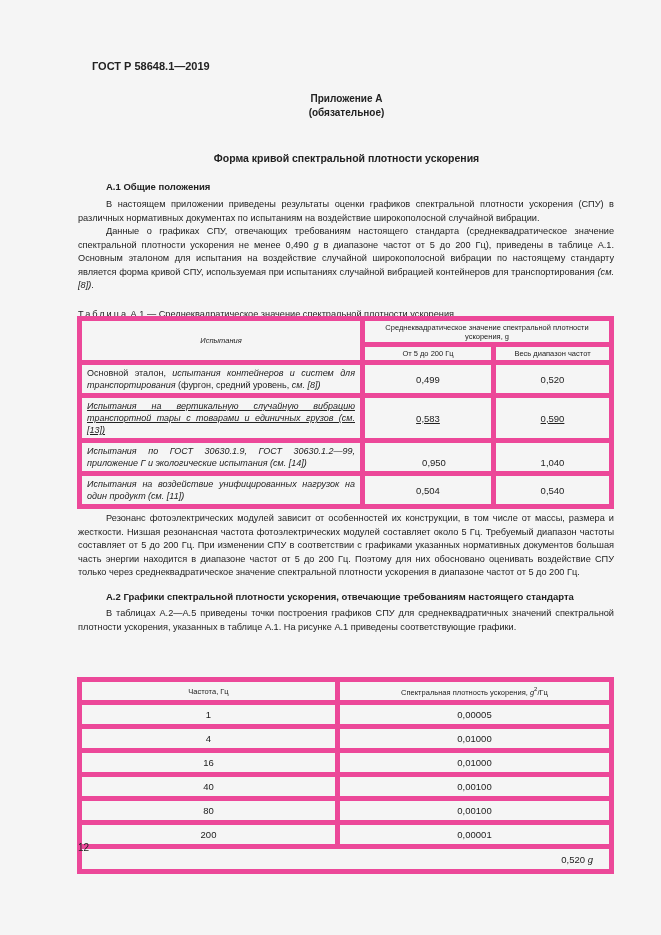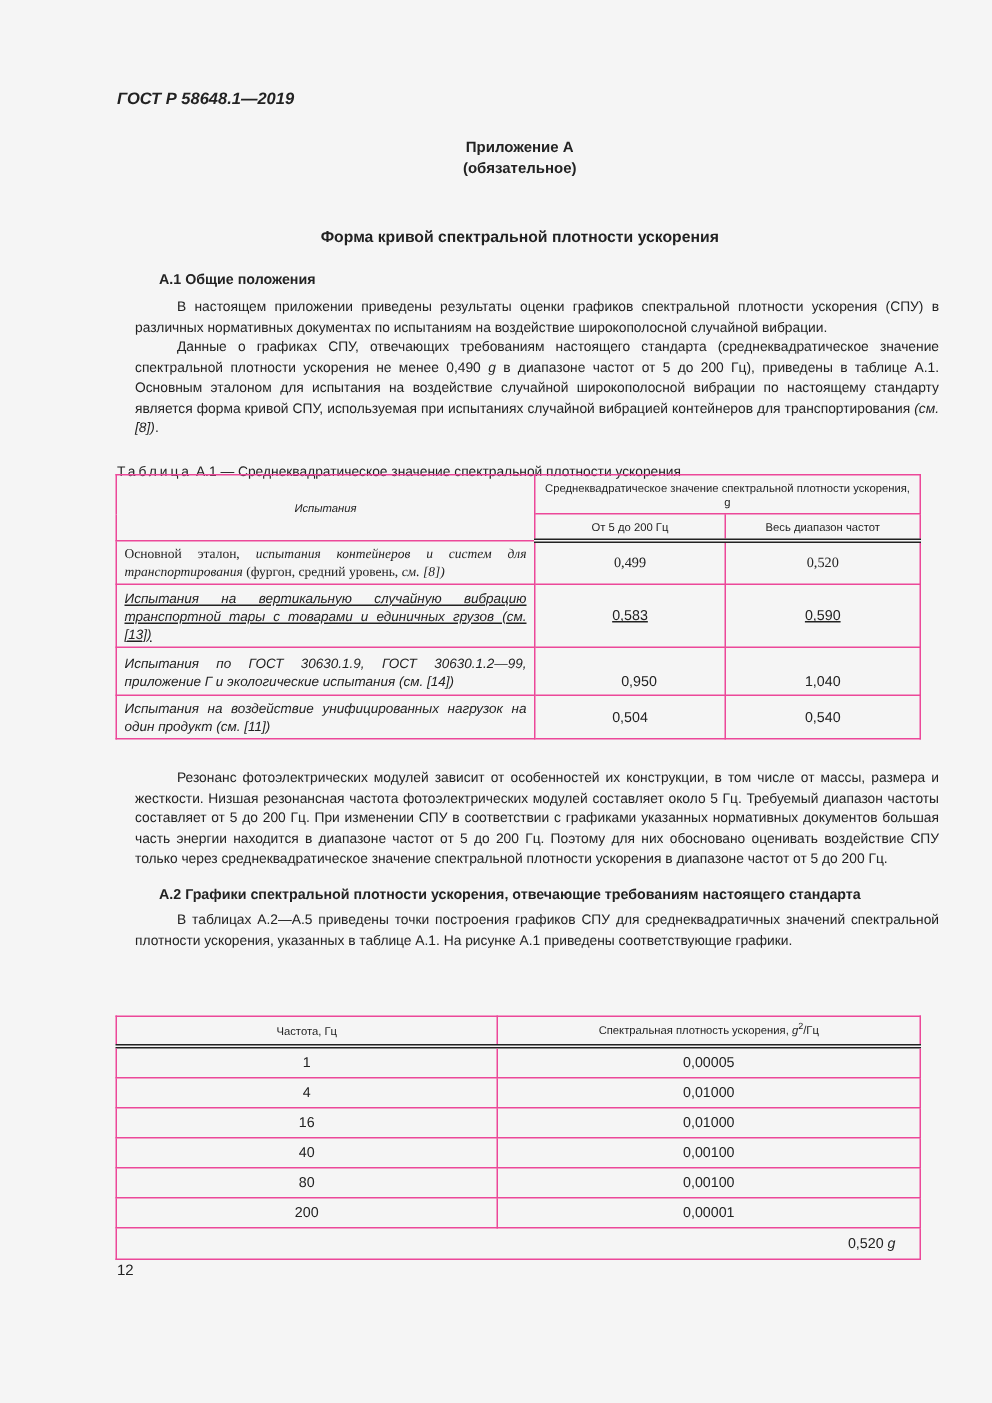--- a/index.html
+++ b/index.html
@@ -6,32 +6,32 @@
   body {
     width: 661px; height: 935px;
     background: #f5f5f5;
     font-family: "Liberation Sans", sans-serif;
     color: #222;
     position: relative;
     overflow: hidden;
   }
   .page { position: absolute; left: 0; top: 0; width: 661px; height: 935px; }
   .abs { position: absolute; }
-  .doc-code { left: 78px; top: 60px; font-size: 11px; font-weight: bold; font-style: italic; }
+  .doc-code { left: 92px; top: 60px; font-size: 11px; font-weight: bold; }
   .center { left: 0; width: 693px; text-align: center; }
   .app-title { top: 92px; font-size: 10px; font-weight: bold; line-height: 14px; }
   .main-title { top: 152px; font-size: 10.5px; font-weight: bold; }
   .sec { font-size: 9.5px; font-weight: bold; text-align: center; }
-  .para { left: 90px; width: 536px; font-size: 9.2px; line-height: 13.5px; text-align: justify; }
+  .para { left: 78px; width: 536px; font-size: 9.2px; line-height: 13.5px; text-align: justify; }
   .para p { margin: 0; text-indent: 28px; }
   .caption { left: 78px; width: 536px; font-size: 9.2px; line-height: 13.5px; }
   .spaced { letter-spacing: 2px; }
   i { font-style: italic; }
   table { border-collapse: collapse; position: absolute; font-size: 9px; }
-  td, th { border: 1px solid #ec4899; padding: 0 4px; font-weight: normal; }
+  td, th { border: 5px solid #ec4899; padding: 0 4px; font-weight: normal; }
   .t1 { left: 77px; top: 316px; width: 537px; }
   .t1 th { font-size: 7.5px; text-align: center; }
   .t1 td.desc { font-size: 9px; line-height: 12px; text-align: justify; padding: 2px 5px; }
   .t1 td.num { text-align: center; font-size: 9.5px; }
   .t1 thead tr.h2 th { border-bottom: 3px double #222; }
   .t2 { left: 77px; top: 677px; width: 537px; }
   .t2 th { font-size: 7.5px; text-align: center; height: 18px; border-bottom: 3px double #222; }
   .t2 td { text-align: center; font-size: 9.5px; height: 19px; }
   .t2 td.total { text-align: right; padding-right: 16px; height: 20px; }
   .pageno { left: 78px; top: 842px; font-size: 10px; }
@@ -67,21 +67,21 @@
       <tr style="height:26px;">
         <th rowspan="2" style="width:270px;"><i>Испытания</i></th>
         <th colspan="2">Среднеквадратическое значение спектральной плотности ускорения, g</th>
       </tr>
       <tr class="h2" style="height:18px;">
         <th style="width:118px;">От 5 до 200 Гц</th>
         <th>Весь диапазон частот</th>
       </tr>
     </thead>
     <tbody>
-      <tr style="height:29px;font-family:Liberation Serif, serif;">
+      <tr style="height:29px;">
         <td class="desc"><span>Основной эталон, </span><i>испытания контейнеров и систем для транспортирования</i><span> (фургон, средний уровень, </span><i>см. [8])</i></td>
         <td class="num">0,499</td>
         <td class="num">0,520</td>
       </tr>
       <tr style="height:42px;text-decoration:underline;">
         <td class="desc"><i>Испытания на вертикальную случайную вибрацию транспортной тары с товарами и единичных грузов (см. [13])</i></td>
         <td class="num">0,583</td>
         <td class="num">0,590</td>
       </tr>
       <tr style="height:32px;margin-left:37px;">

